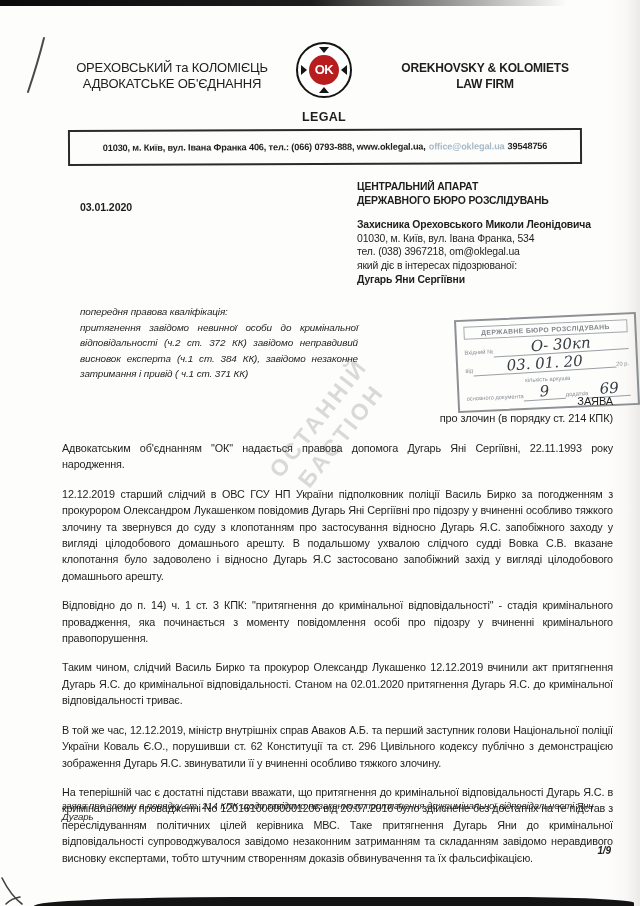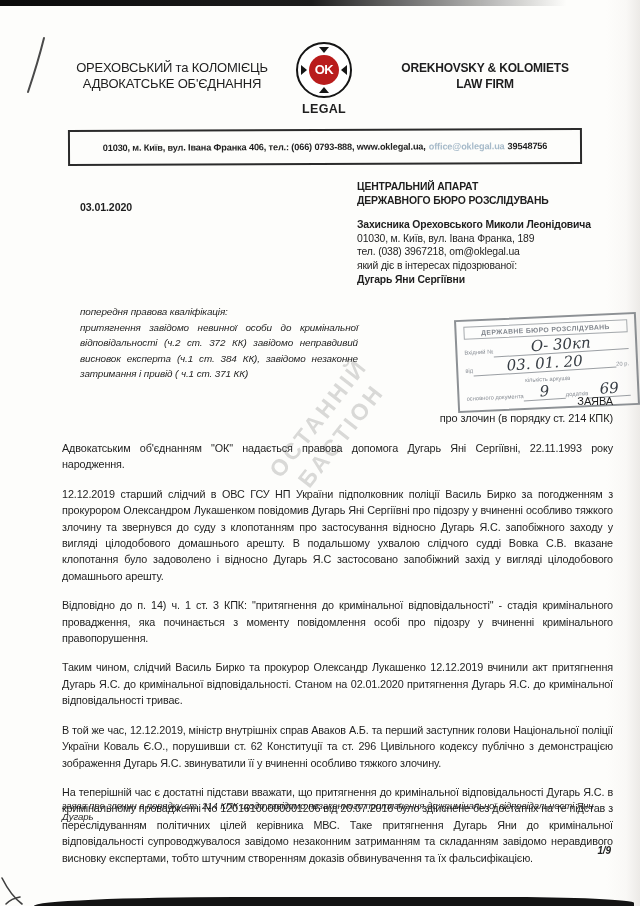--- a/index.html
+++ b/index.html
@@ -30,21 +30,21 @@
     font-weight:700;font-size:13px;line-height:30px;text-align:center;letter-spacing:-.5px;}
   .arr{position:absolute;width:0;height:0;}
   .arr-top{left:50%;top:3px;transform:translateX(-50%);
     border-left:5px solid transparent;border-right:5px solid transparent;border-top:6px solid #151515;}
   .arr-bottom{left:50%;bottom:3px;transform:translateX(-50%);
     border-left:5px solid transparent;border-right:5px solid transparent;border-bottom:6px solid #151515;}
   .arr-left{top:50%;left:3px;transform:translateY(-50%);
     border-top:5px solid transparent;border-bottom:5px solid transparent;border-left:6px solid #151515;}
   .arr-right{top:50%;right:3px;transform:translateY(-50%);
     border-top:5px solid transparent;border-bottom:5px solid transparent;border-right:6px solid #151515;}
-  .logo-caption{font-weight:700;font-size:12.5px;margin-top:4px;letter-spacing:.3px;}
+  .logo-caption{font-weight:700;font-size:12.5px;margin-top:12px;letter-spacing:.3px;}
 
   .addr-box{position:absolute;left:68px;top:129px;width:510px;height:32px;
     border:2px solid #2b2b2b;display:flex;align-items:center;justify-content:center;
     font-size:9.2px;font-weight:700;letter-spacing:-.15px;transform:rotate(-.25deg);}
   .addr-email{color:#a6bac9;margin:0 3px;}
 
   .date{position:absolute;left:80px;top:201px;font-size:10.6px;font-weight:700;letter-spacing:-.1px;}
 
   .recipient{position:absolute;left:357px;top:180px;width:260px;
     font-size:10.4px;line-height:13.6px;letter-spacing:-.15px;}
@@ -121,21 +121,21 @@
     <span>39548756</span>
   </div>
 
   <div class="date">03.01.2020</div>
 
   <div class="recipient">
     <div class="b">ЦЕНТРАЛЬНИЙ АПАРАТ</div>
     <div class="b">ДЕРЖАВНОГО БЮРО РОЗСЛІДУВАНЬ</div>
     <div class="gap"></div>
     <div class="b">Захисника Ореховського Миколи Леонідовича</div>
-    <div>01030, м. Київ, вул. Івана Франка, 189</div>
+    <div>01030, м. Київ, вул. Івана Франка, 534</div>
     <div>тел. (038) 3967218, om@oklegal.ua</div>
     <div>який діє в інтересах підозрюваної:</div>
     <div class="b">Дугарь Яни Сергіївни</div>
   </div>
 
   <div class="qualification">
     <div>попередня правова кваліфікація:</div>
     <div>притягнення завідомо невинної особи до кримінальної відповідальності (ч.2 ст. 372 КК)  завідомо неправдивий висновок експерта (ч.1 ст. 384 КК),  завідомо незаконне затримання і привід ( ч.1 ст. 371 КК)</div>
   </div>
 

